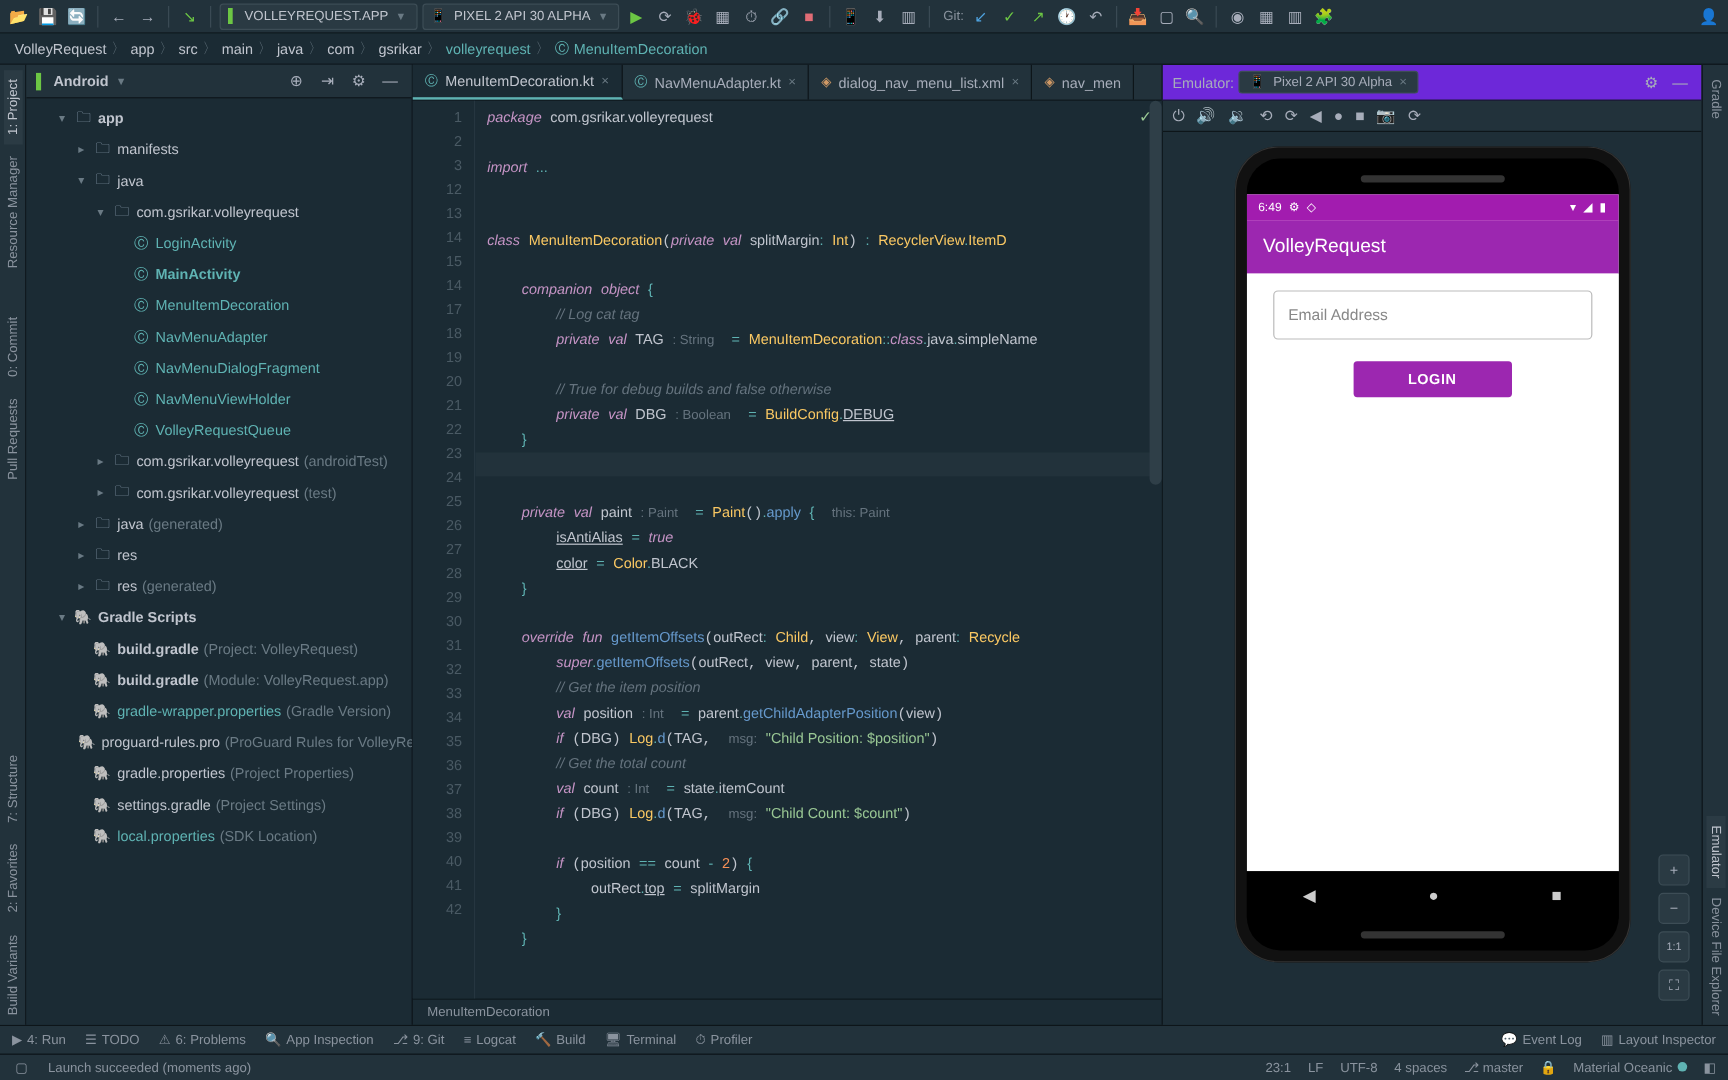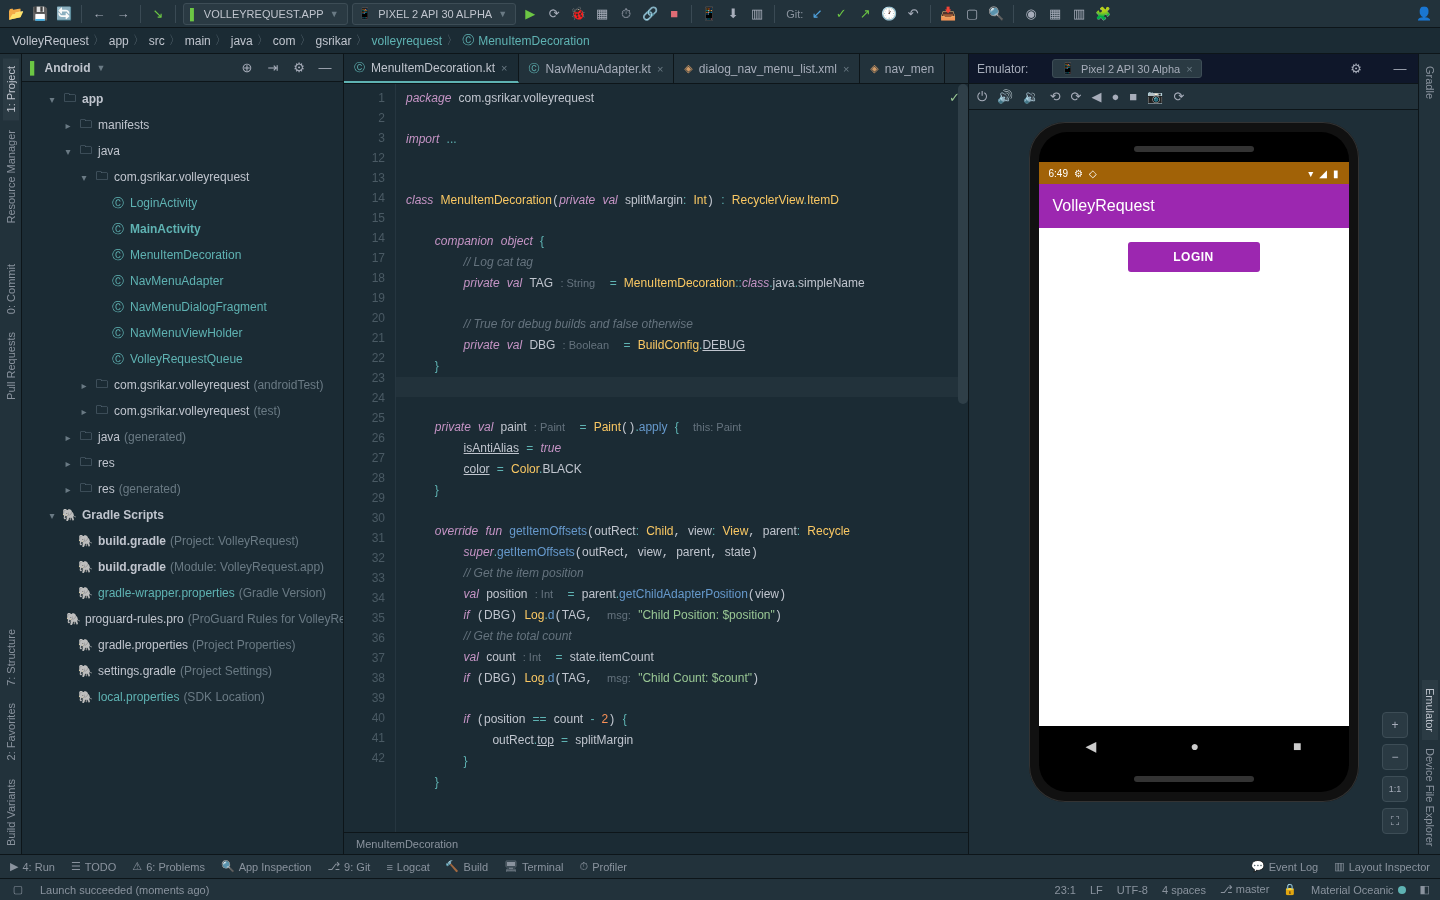--- a/index.html
+++ b/index.html
@@ -69,30 +69,30 @@
 #editor .code .hint { color:#65737e; font-size:11px; }
 #editor .code .id { color:#c0c5ce; }
 #editor .code .und { text-decoration:underline; }
 #editor .code .hl-line { background:#22323b; display:block; margin-left:-10px; padding-left:10px; }
 #editor .checkmark { position:absolute; top:6px; right:8px; color:#99c794; font-size:13px; }
 #editor .scrollbar { position:absolute; top:0; right:0; width:10px; height:320px; background:#2f3f48; border-radius:5px; }
 #crumbs-bottom { height:22px; border-top:1px solid #0d1519; padding:0 12px; display:flex; align-items:center; font-size:11px; color:#8a939e; }
 
 
 #emulator { width:450px; background:#1e2e37; border-left:1px solid #0d1519; display:flex; flex-direction:column; }
-#emulator .ehead { height:30px; background:#0f172a; border-bottom:1px solid #0d1519; padding:0 8px; gap:24px; }
+#emulator .ehead { height:30px; background:#6d28d9; border-bottom:1px solid #0d1519; padding:0 8px; gap:4px; }
 #emulator .ehead .etab { background:#2a3a43; border:1px solid #3d4d56; border-radius:3px; padding:2px 8px; display:flex; align-items:center; gap:6px; font-size:11px; }
 #emulator .etoolbar { height:26px; background:#22323b; border-bottom:1px solid #0d1519; padding:0 8px; gap:10px; }
 #emulator .etoolbar .eic { color:#a7adba; font-size:13px; }
 #emulator .device-wrap { flex:1; display:flex; align-items:flex-start; justify-content:center; padding-top:12px; position:relative; }
 .phone { width:330px; height:680px; background:#111; border-radius:36px; padding:10px; position:relative; box-shadow:0 0 0 1px #333 inset; }
 .phone .bezel { width:100%; height:100%; background:#000; border-radius:28px; display:flex; flex-direction:column; overflow:hidden; }
 .phone .speaker { width:120px; height:6px; background:#333; border-radius:3px; margin:14px auto 10px; }
 .phone .screen { flex:1; background:#fff; margin:0 0 0 0; display:flex; flex-direction:column; }
-.phone .statusbar { height:22px; background:#a16207; color:#fff; display:flex; align-items:center; padding:0 10px; font-size:10px; gap:6px; }
+.phone .statusbar { height:22px; background:#a21caf; color:#fff; display:flex; align-items:center; padding:0 10px; font-size:10px; gap:6px; }
 .phone .appbar { height:44px; background:#9c27b0; color:#fff; display:flex; align-items:center; padding:0 14px; font-size:16px; font-weight:500; }
 .phone .content { flex:1; background:#fff; padding:14px 22px; }
 .phone .field { border:1px solid #bbb; border-radius:4px; padding:12px 12px; margin-bottom:18px; display:flex; align-items:center; color:#888; font-size:13px; }
 .phone .field .eye { color:#666; font-size:16px; }
 .phone .loginbtn { width:132px; height:30px; background:#9c27b0; color:#fff; border-radius:3px; display:flex; align-items:center; justify-content:center; font-size:12px; font-weight:600; letter-spacing:0.5px; margin:0 auto; }
 .phone .navbar { height:40px; background:#000; display:flex; align-items:center; justify-content:space-around; }
 .phone .navbtn { color:#ccc; font-size:14px; }
 .phone .speaker-bot { width:120px; height:6px; background:#333; border-radius:3px; margin:10px auto; }
 
 
@@ -480,20 +480,23 @@
               <span>◇</span>
               <span class="spacer"></span>
               <span>▾</span>
               <span>◢</span>
               <span>▮</span>
             </div>
             <div class="appbar">
               <span>VolleyRequest</span>
             </div>
             <div class="content">
+              <div class="field">
+                <span>Email Address</span>
+              </div>
               <div class="loginbtn">LOGIN</div>
             </div>
           </div>
           <div class="navbar">
             <span class="navbtn">◀</span>
             <span class="navbtn">●</span>
             <span class="navbtn">■</span>
           </div>
           <div class="speaker-bot"></div>
         </div>

